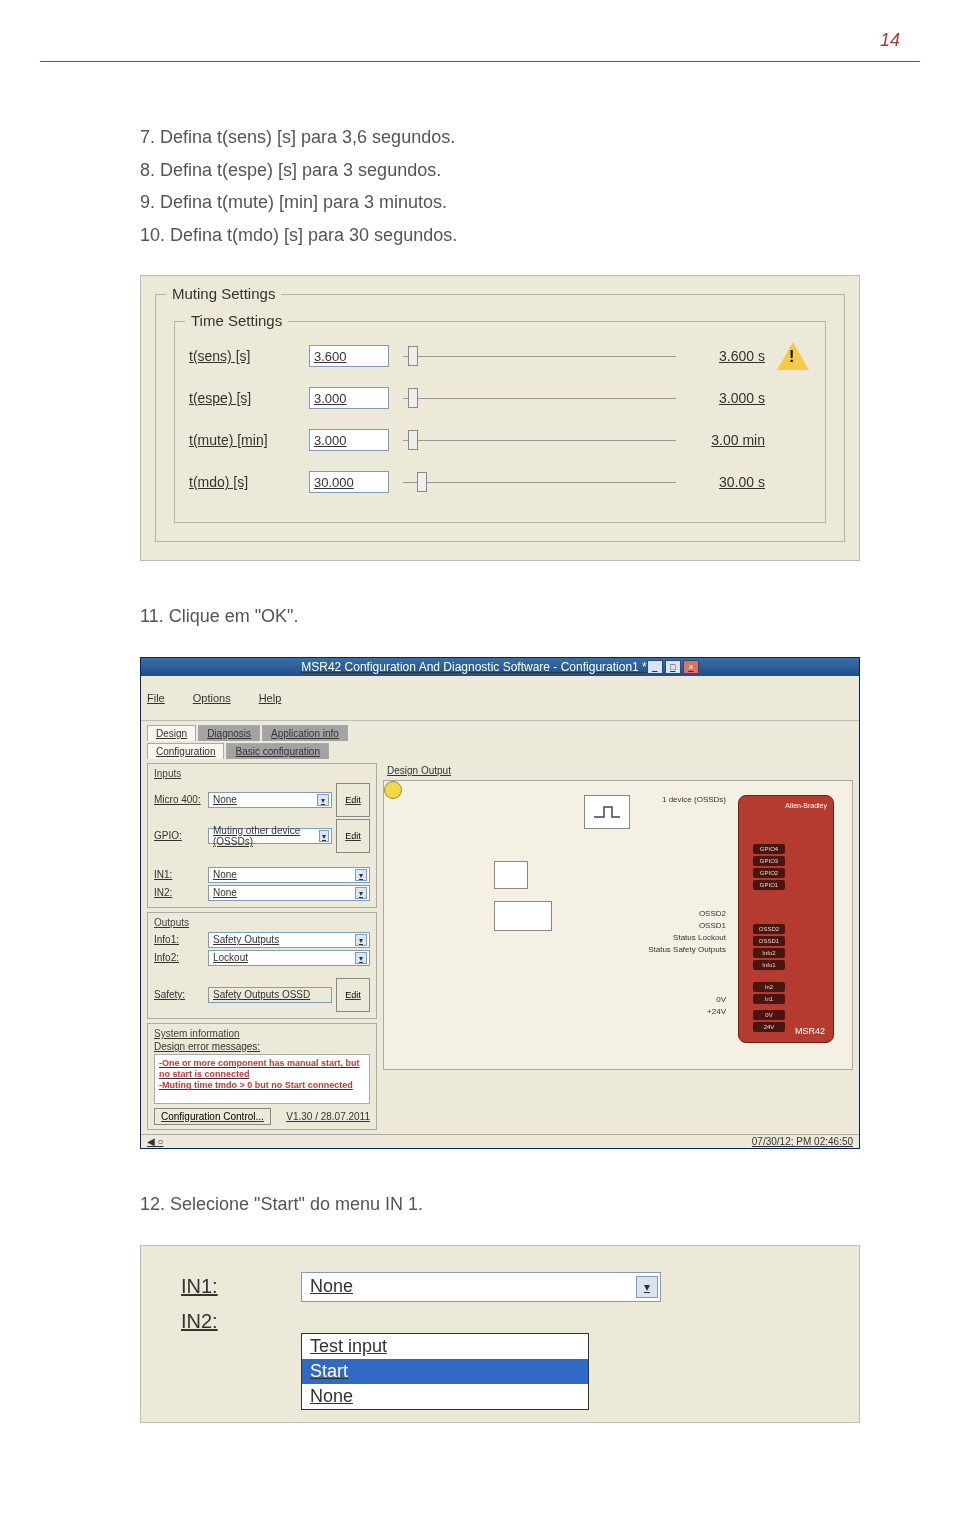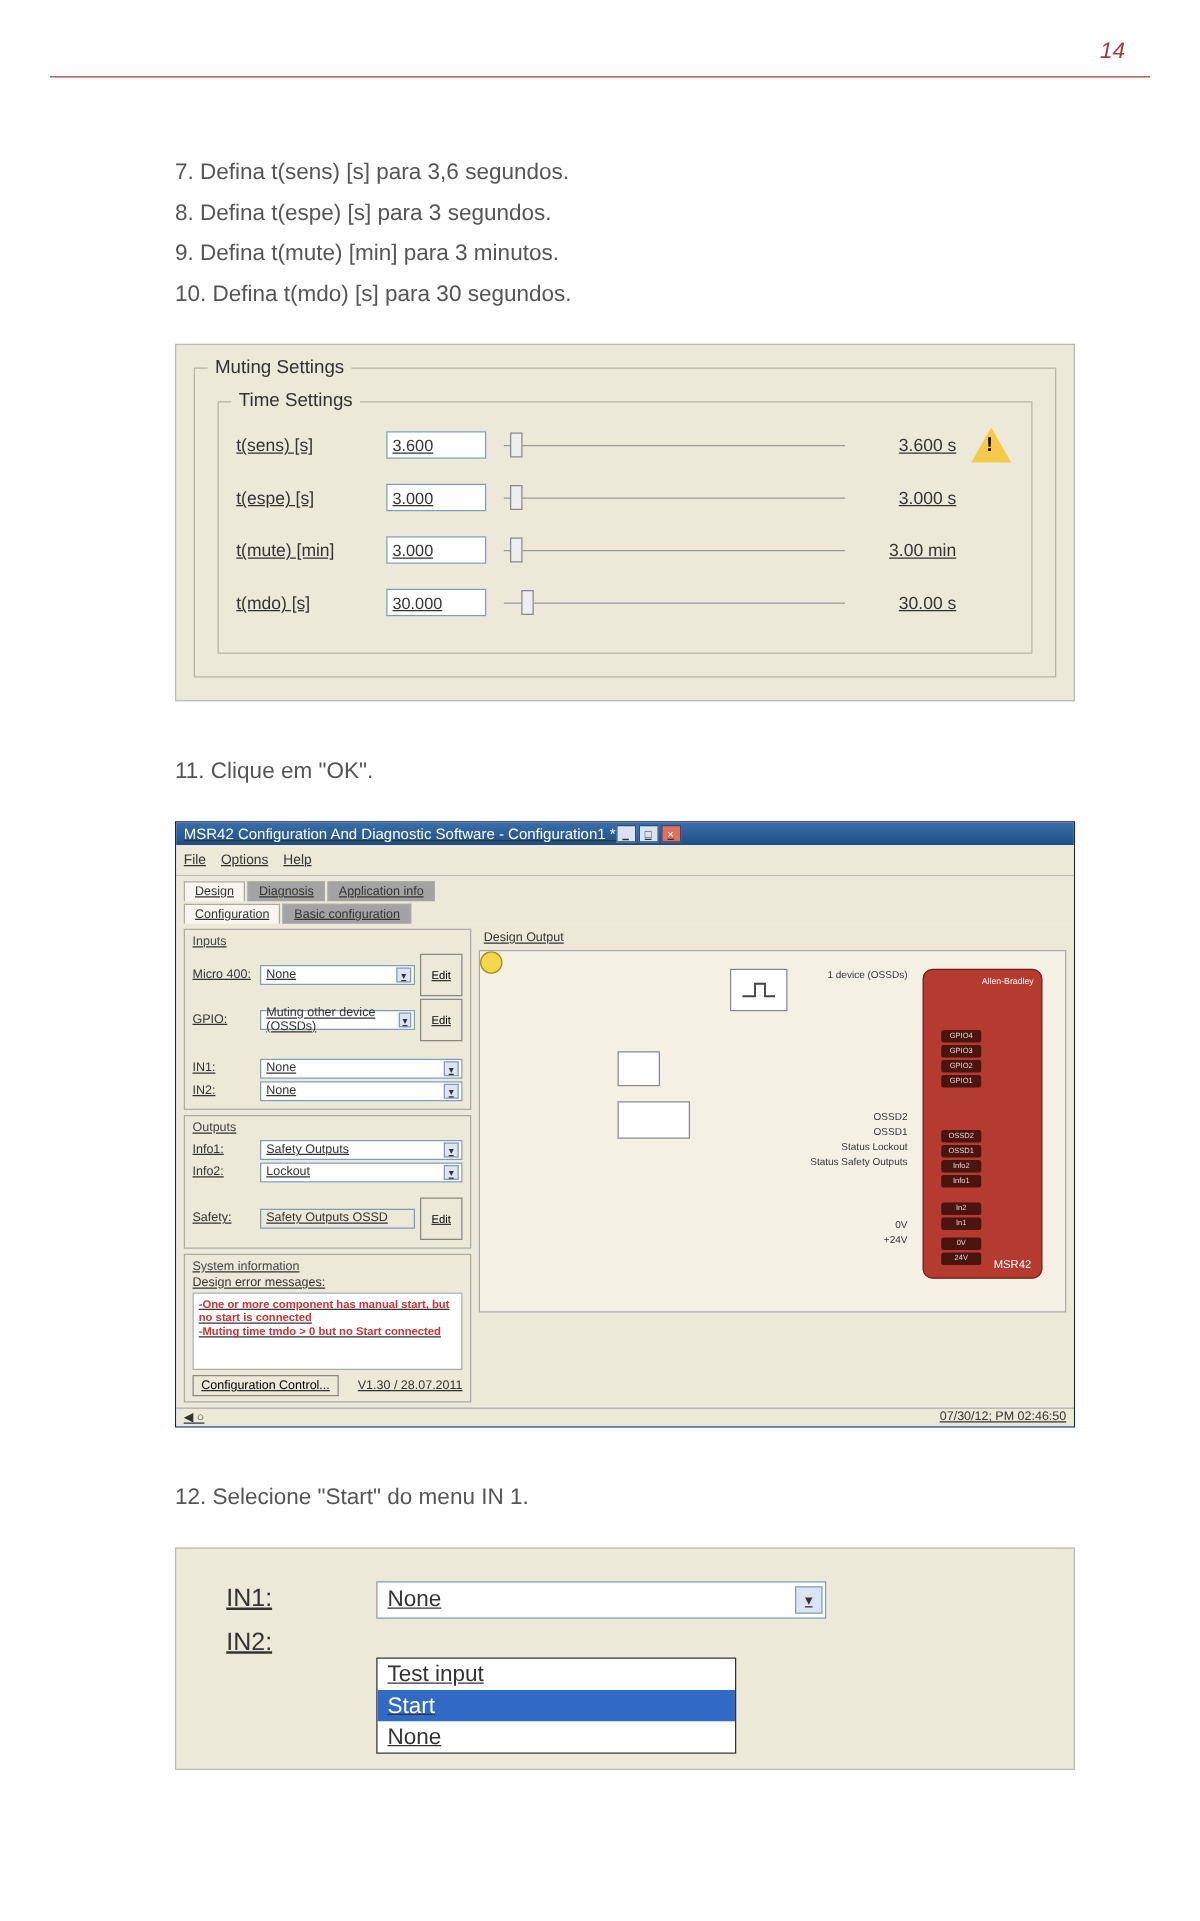--- a/index.html
+++ b/index.html
@@ -116,33 +116,33 @@
   
   .app-window {
     font-family: Tahoma, Verdana, sans-serif;
     border: 1px solid #0a246a;
   }
   .titlebar {
     background: linear-gradient(#3a6ea5, #1e4e89);
     color: #fff;
     display: flex;
     align-items: center;
-    justify-content: flex-start;
+    justify-content: center;
     padding: 2px 6px;
     font-size: 12px;
   }
   .titlebar .tbtns { display: flex; gap: 2px; }
   .tbtn { width: 16px; height: 14px; background: #d9e3f2; border: 1px solid #2a4d7a; font-size: 9px; text-align: center; line-height: 12px; color: #333; }
   .tbtn.close { background: #e07060; color: #fff; }
   .menubar {
     background: #ece9d8;
-    padding: 6px 6px;
+    padding: 16px 6px;
     font-size: 11px;
     display: flex;
-    gap: 12px;
+    gap: 28px;
     border-bottom: 1px solid #bbb;
   }
   .app-body { background: #ece9d8; padding: 4px 6px; font-size: 10px; display: flex; gap: 6px; min-height: 320px; }
   .left-col { flex: 0 0 230px; display: flex; flex-direction: column; gap: 4px; }
   .right-col { flex: 1; }
   .tabs-row { display: flex; gap: 2px; font-size: 10px; }
   .tab {
     padding: 2px 8px;
     background: #a3a3a3;
     border: 1px solid #aaa;
@@ -154,21 +154,21 @@
   .form-row { display: flex; align-items: center; gap: 4px; margin: 2px 0; }
   .form-label { width: 50px; font-size: 10px; }
   .combo {
     flex: 1; height: 16px; background: #fff; border: 1px solid #7f9db9;
     display: flex; align-items: center; justify-content: space-between;
     padding: 0 2px 0 4px; font-size: 10px;
   }
   .combo .arrow { width: 12px; height: 12px; background: #dde5f2; border: 1px solid #7f9db9; font-size: 8px; text-align: center; line-height: 11px; }
   .small-btn { width: 34px; height: 34px; background: #ece9d8; border: 1px solid #888; font-size: 9px; }
   .sys-panel { border: 1px solid #aaa; padding: 4px 6px; }
-  .err-box { background: #fff; border: 1px solid #aaa; height: 62px; padding: 3px 4px; font-size: 9px; line-height: 1.25; color: #c33; font-weight: bold; overflow: hidden; }
+  .err-box { background: #fff; border: 1px solid #aaa; height: 50px; padding: 3px 4px; font-size: 9px; line-height: 1.25; color: #c33; font-weight: bold; overflow: hidden; }
   .conf-row { display: flex; align-items: center; gap: 6px; margin-top: 4px; }
   .btn-wide { padding: 2px 6px; background: #ece9d8; border: 1px solid #888; font-size: 10px; }
   .design-output-title { font-size: 10px; padding: 2px 0 4px 4px; }
   .output-area {
     background: #f4f1e4;
     border: 1px solid #aaa;
     height: 290px;
     position: relative;
     overflow: hidden;
   }

